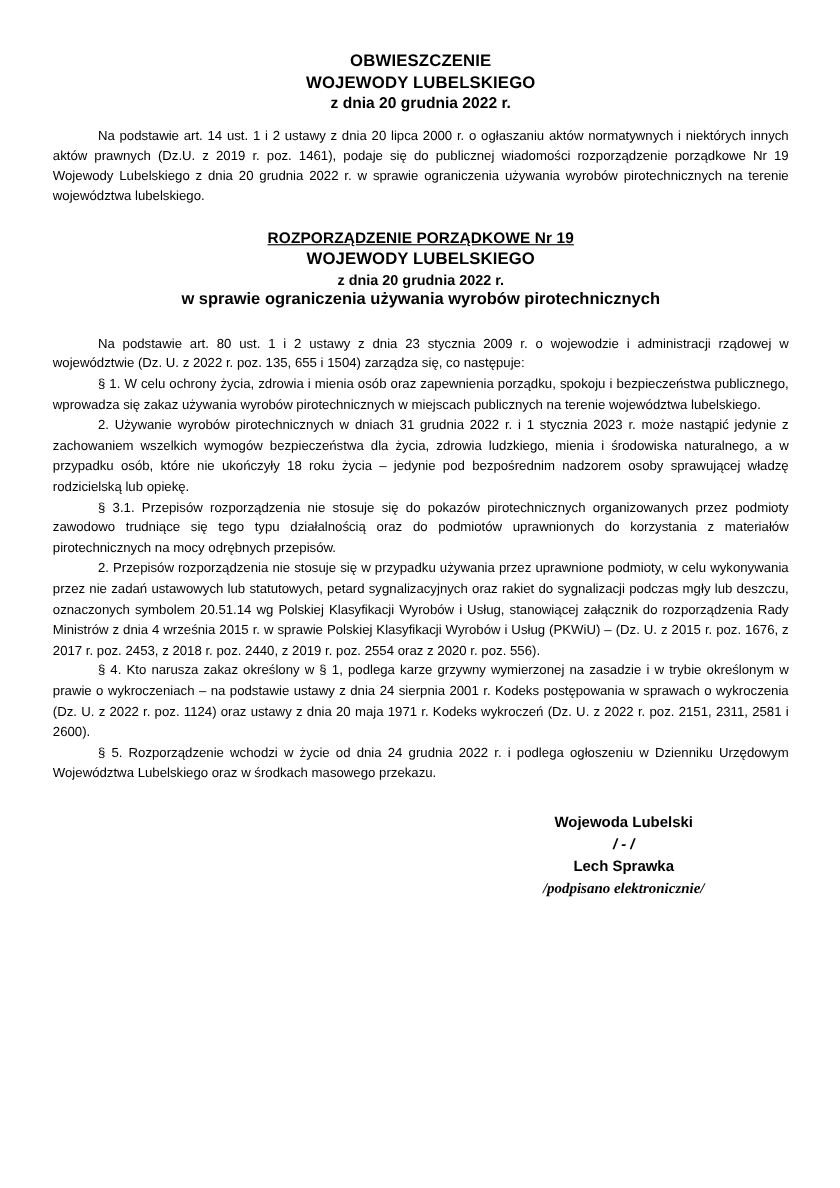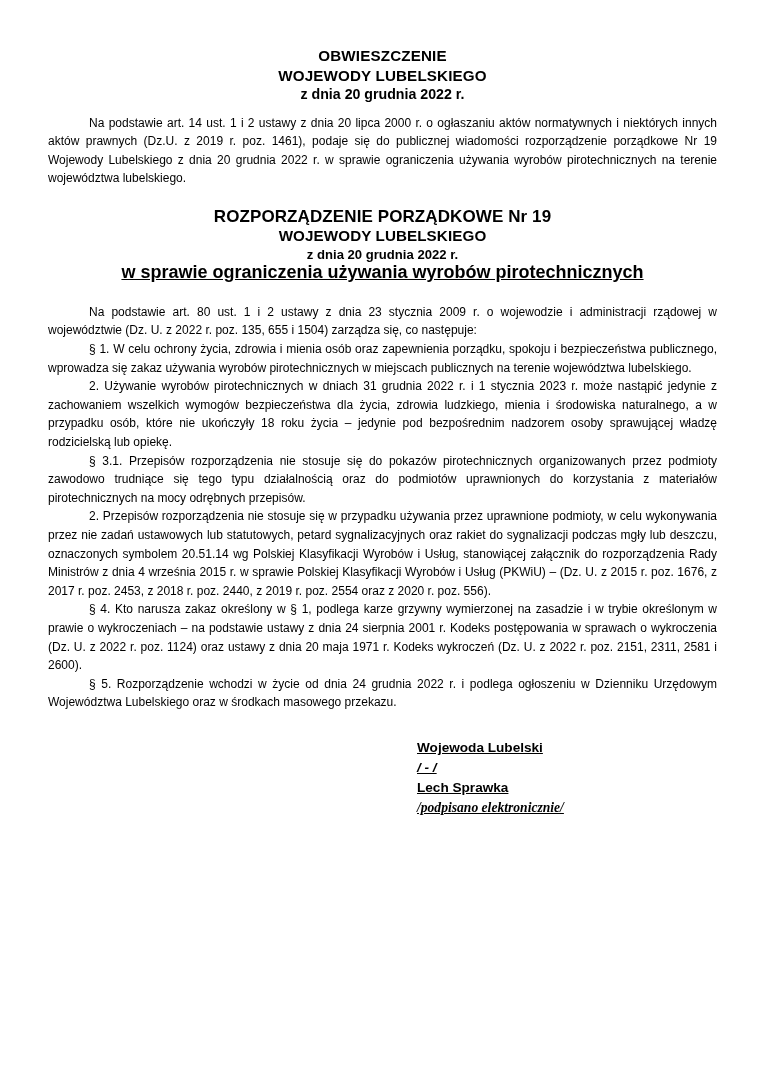--- a/index.html
+++ b/index.html
@@ -40,61 +40,60 @@
   .h-l2 {
     font-size: 15.2px;
     line-height: 19.5px;
     letter-spacing: 0.15px;
   }
   .h-l3 {
     font-size: 14.2px;
     line-height: 19.5px;
   }
   .h2-l1 {
-    font-size: 17px;
+    font-size: 14px;
     line-height: 19.5px;
     letter-spacing: 0.1px;
+    text-decoration: underline;
   }
   .h2-l2 {
     font-size: 15.2px;
     line-height: 19.5px;
     letter-spacing: 0.1px;
   }
   .h2-sub {
     font-size: 13.1px;
     line-height: 17.6px;
   }
   .h2-sub2 {
-    font-size: 18px;
+    font-size: 15px;
     line-height: 18.4px;
-    text-decoration: underline;
   }
 
   
   p.para {
     margin: 0;
     font-size: 12px;
     line-height: 18.6px;
     text-align: justify;
     text-justify: inter-word;
     text-indent: 41px;
     hyphens: none;
   }
 
   .gap-after-title   { height: 9px; }
   .gap-before-h2     { height: 19px; }
   .gap-after-h2      { height: 21px; }
   .gap-sig           { height: 26px; }
 
   
   .signature {
-    text-align: left;
+    text-align: center;
     width: 300px;
     margin-left: 369px;
-    text-decoration: underline;
   }
   .sig-line {
     font-size: 13.6px;
     line-height: 20px;
     font-weight: bold;
   }
   .sig-dash {
     font-size: 13.6px;
     line-height: 20px;
     font-weight: bold;

